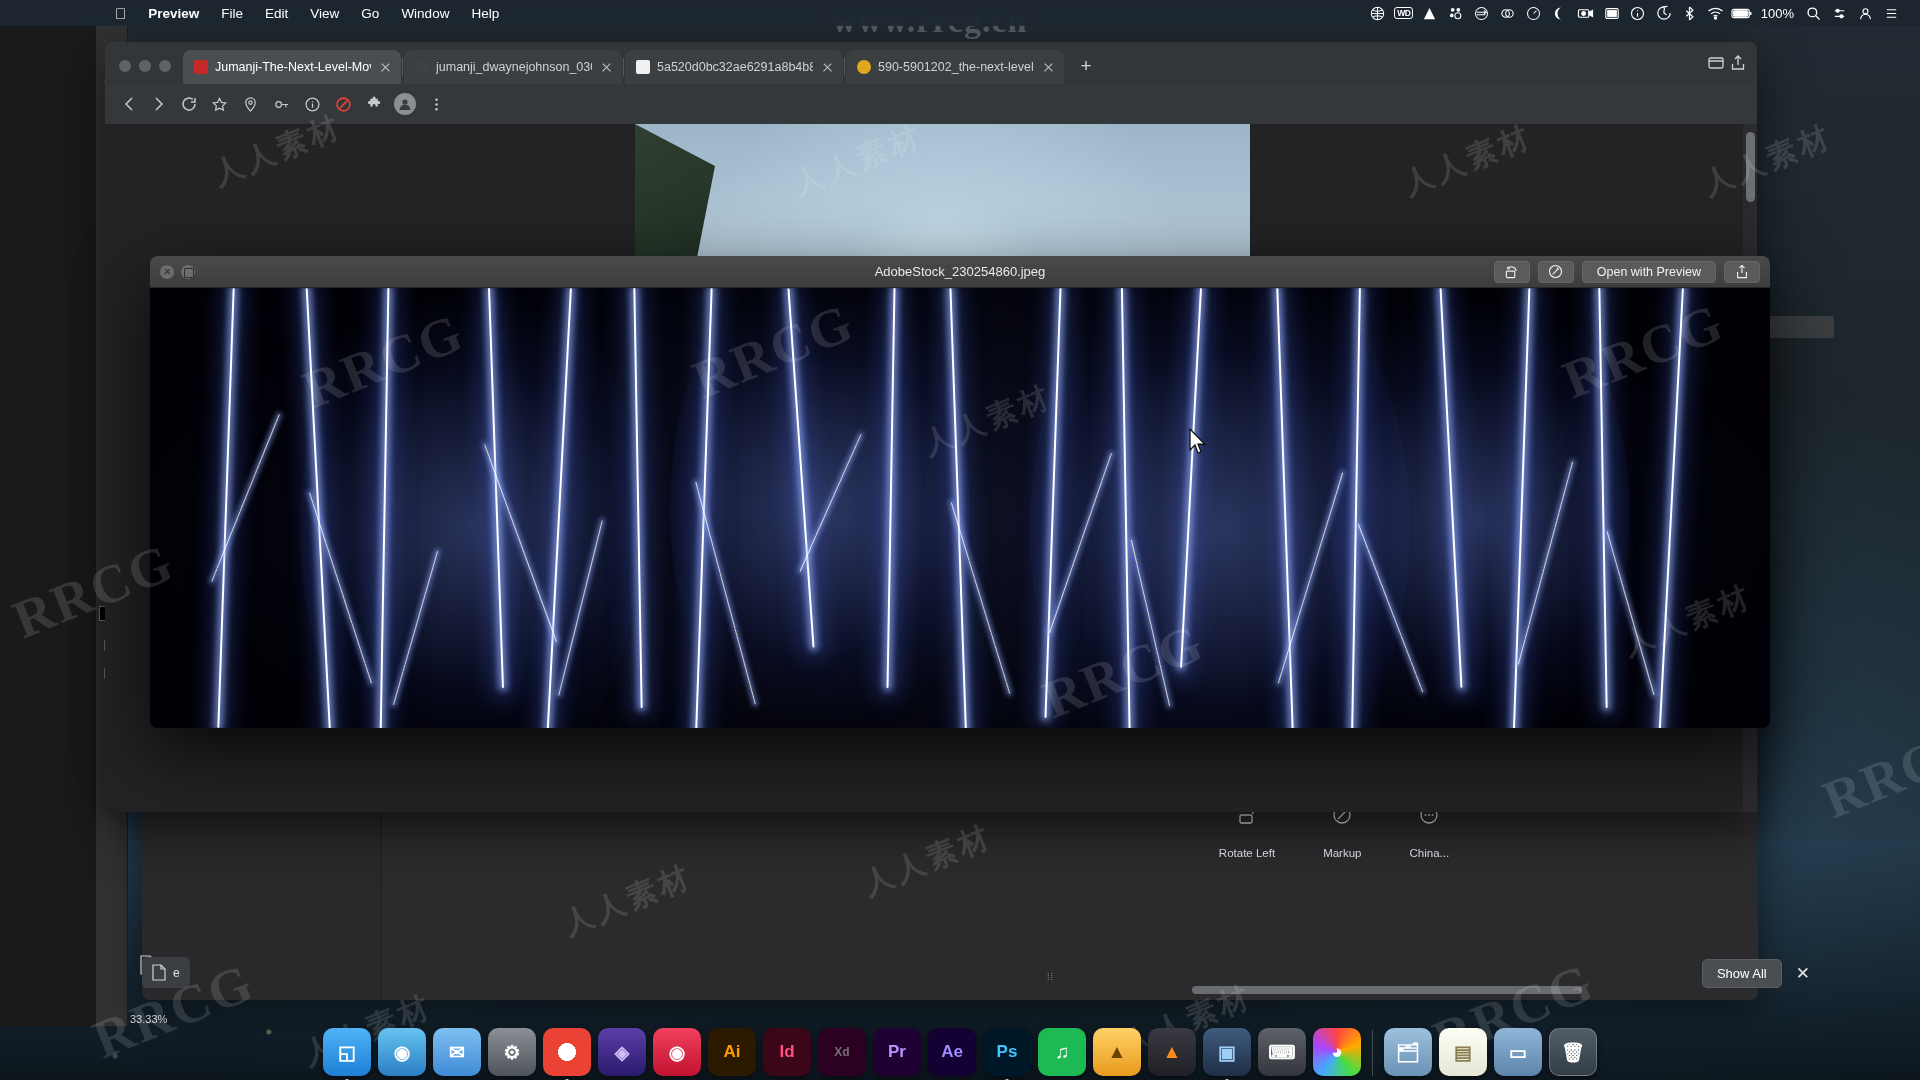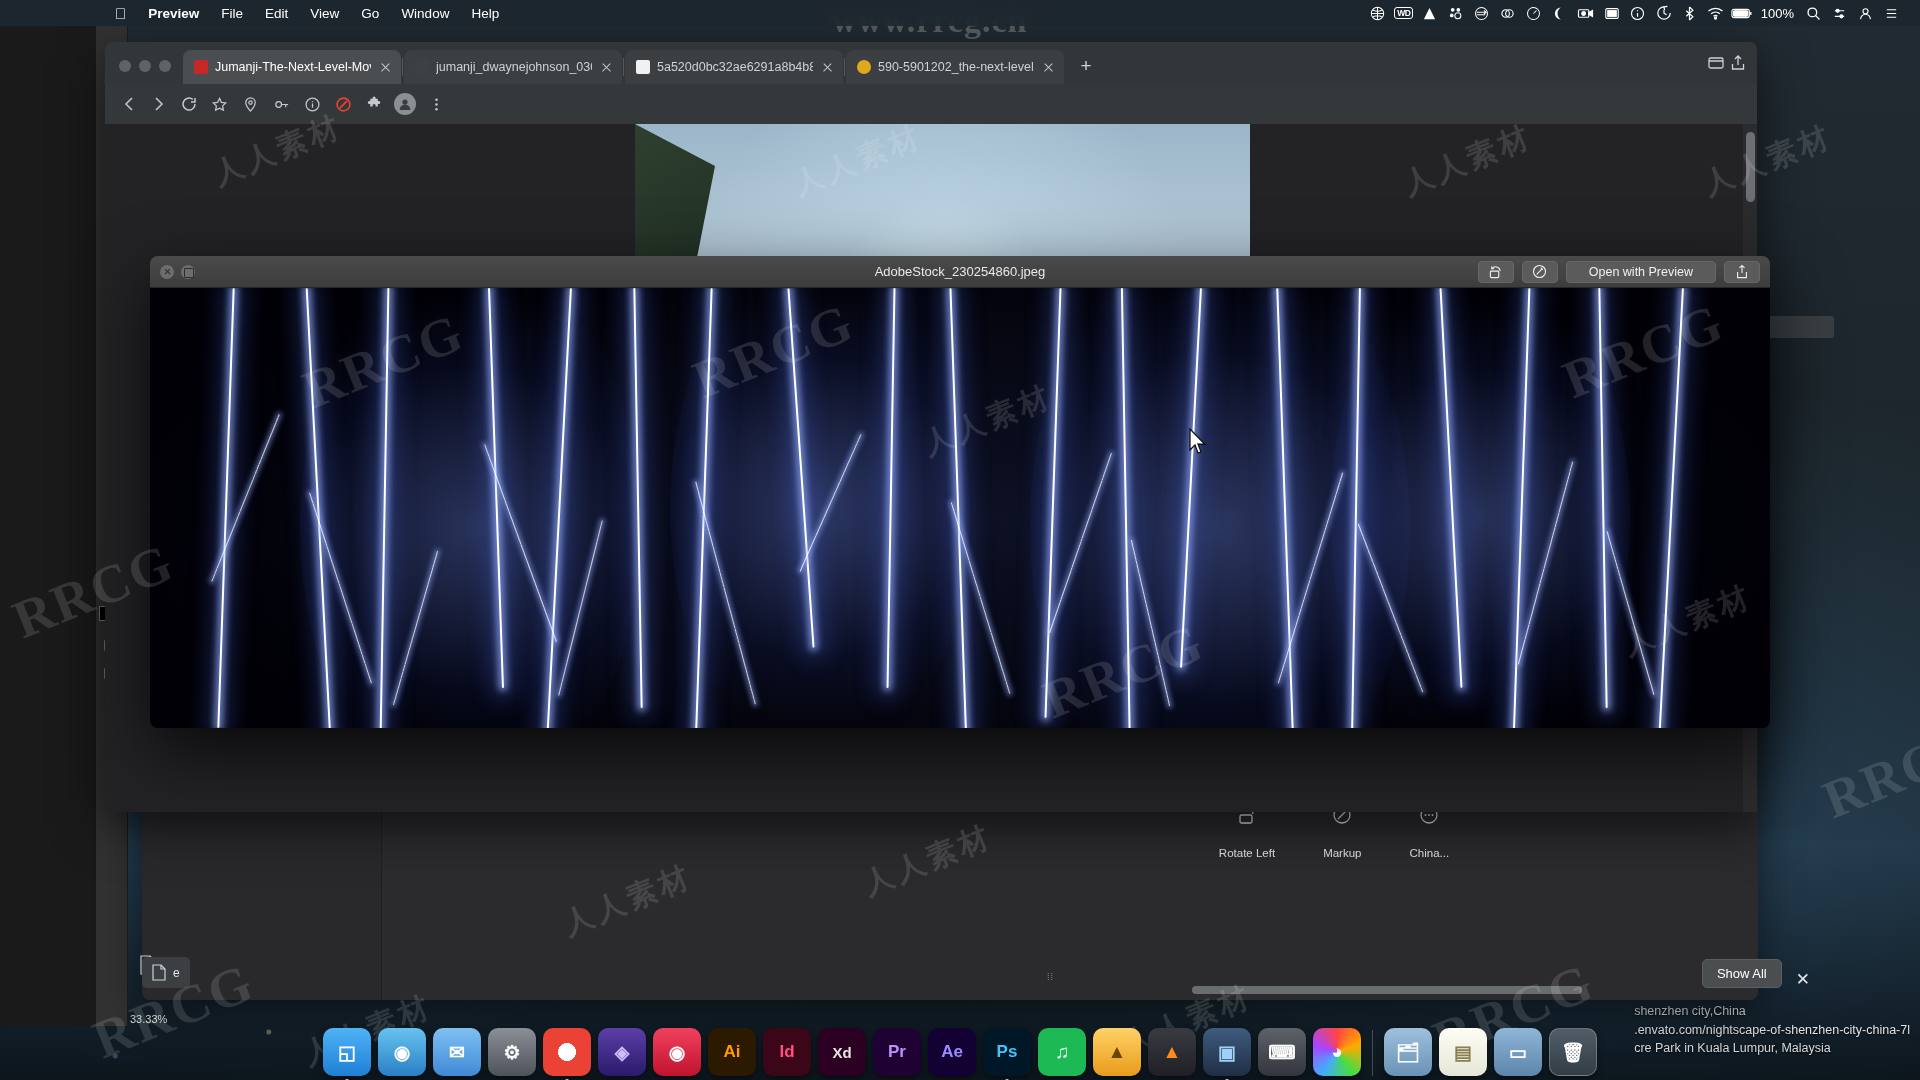--- a/index.html
+++ b/index.html
@@ -228,21 +228,21 @@
   .ql-name {
     position:absolute; left:0; right:0; text-align:center; color:#e9e9e9;
     font-size:13px; pointer-events:none;
   }
   .ql-actions { margin-left:auto; display:flex; align-items:center; gap:8px; z-index:2; }
   .ql-abtn {
     height:22px; min-width:36px; background:#5b5b5b; border-radius:4px;
     display:flex; align-items:center; justify-content:center; color:#f0f0f0;
     font-size:12.5px; padding:0 9px; border:1px solid #676767;
   }
-  .ql-abtn.wide { padding:0 22px; }
+  .ql-abtn.wide { padding:0 14px; }
   .ql-body { position:relative; height:508px; background:#050508; overflow:hidden; }
   .ql-body .vignette {
     position:absolute; inset:0;
     background:radial-gradient(ellipse at 50% 45%, rgba(30,40,90,.35) 0%, rgba(0,0,6,.92) 72%);
   }
   .bolt { position:absolute; top:0; width:2px; background:#fff; border-radius:1px;
     box-shadow:0 0 7px 3px rgba(150,175,255,.75), 0 0 22px 10px rgba(70,95,200,.35); }
   .branch { position:absolute; width:1.4px; background:rgba(255,255,255,.85);
     box-shadow:0 0 5px 2px rgba(140,165,250,.6); }
   .glow { position:absolute; border-radius:50%;
@@ -266,21 +266,21 @@
 
   
   .bottom-text {
     position:absolute; right:10px; bottom:22px; text-align:left; color:#d6dadd;
     font-size:12.5px; line-height:1.5; z-index:15; text-shadow:0 1px 2px rgba(0,0,0,.8);
   }
   .bottom-text .lnk { color:#dfe3e6; }
 
   
   .showall {
-    position:absolute; right:110px; bottom:92px; display:flex; align-items:flex-end; gap:14px; z-index:40;
+    position:absolute; right:110px; bottom:92px; display:flex; align-items:center; gap:14px; z-index:40;
   }
   .showall .btn {
     background:#4a4e51; color:#fff; font-size:13px; padding:6px 14px; border-radius:5px; border:1px solid #5a5e61;
   }
   .showall .x { color:#dfe2e5; font-size:17px; line-height:1; }
   .dl-chip {
     position:absolute; left:142px; bottom:92px; display:flex; align-items:center; gap:7px;
     background:#3b3f42; border-radius:5px; padding:7px 10px; color:#e3e6e8; font-size:12px; z-index:40;
   }
 
@@ -865,40 +865,35 @@
           </svg>
         </span>
       <span class="mb-ic">
           <svg width="15" height="15" viewBox="0 0 16 16" fill="none" stroke="#fff" stroke-width="1.2">
             <path d="M3 4h10M3 8h10M3 12h10"></path>
           </svg>
         </span>
     </div>
   </div>
 
-  <div class="bottom-text">
-    <div>shenzhen city,China</div>
-    <div class="lnk">.envato.com/nightscape-of-shenzhen-city-china-7l</div>
-    <div>cre Park in Kuala Lumpur, Malaysia</div>
-  </div>
 
   <div class="dock">
     <div class="dock-ic" style="background:linear-gradient(180deg,#4fb3f7,#1e7fd4)">◱<span class="dot"></span></div>
     <div class="dock-ic" style="background:linear-gradient(180deg,#66c3f0,#2b7fc4)">◉</div>
     <div class="dock-ic" style="background:linear-gradient(180deg,#7fc0f2,#3f8ad6)">✉</div>
     <div class="dock-ic" style="background:linear-gradient(180deg,#8b8f96,#4e525a)">⚙</div>
     <div class="dock-ic" style="background:radial-gradient(circle at 50% 50%,#fff 0 26%,#ea4335 27% 100%)">
         <span style="font-size:0">◎</span>
         <span class="dot"></span>
       </div>
     <div class="dock-ic" style="background:linear-gradient(180deg,#5b3fa8,#2a1a6b);color:#cdbcf7">◈</div>
     <div class="dock-ic" style="background:linear-gradient(180deg,#f0405e,#c0132f)">◉</div>
     <div class="dock-ic" style="background:#2b1a00;color:#ff9a00;font-size:17px">Ai</div>
     <div class="dock-ic" style="background:#3a0618;color:#ff5080;font-size:17px">Id</div>
-    <div class="dock-ic" style="background:#2b0023;color:#e5e5e5;font-size:15px">Xd</div>
+    <div class="dock-ic" style="background:#2b0023;color:#737373;font-size:12px">Xd</div>
     <div class="dock-ic" style="background:#1f0133;color:#b happy;color:#c08fff;font-size:17px">Pr</div>
     <div class="dock-ic" style="background:#140133;color:#9b8cff;font-size:17px">Ae</div>
     <div class="dock-ic" style="background:#001728;color:#3ec5ff;font-size:17px">Ps<span class="dot"></span></div>
     <div class="dock-ic" style="background:#1db954">♫</div>
     <div class="dock-ic" style="background:linear-gradient(180deg,#ffd166,#e89b1c);color:#6b4300">▲</div>
     <div class="dock-ic" style="background:linear-gradient(180deg,#3a3a42,#1f1f25);color:#ff8c1a">▲</div>
     <div class="dock-ic" style="background:linear-gradient(180deg,#3f5b7f,#1f2e44);color:#9fd0f5">▣<span class="dot"></span></div>
     <div class="dock-ic" style="background:linear-gradient(180deg,#5e6269,#32353b)">⌨</div>
     <div class="dock-ic" style="background:conic-gradient(#f44,#fa0,#4d4,#4af,#a4f,#f44)">◕</div>
     <div class="dock-sep"></div>

